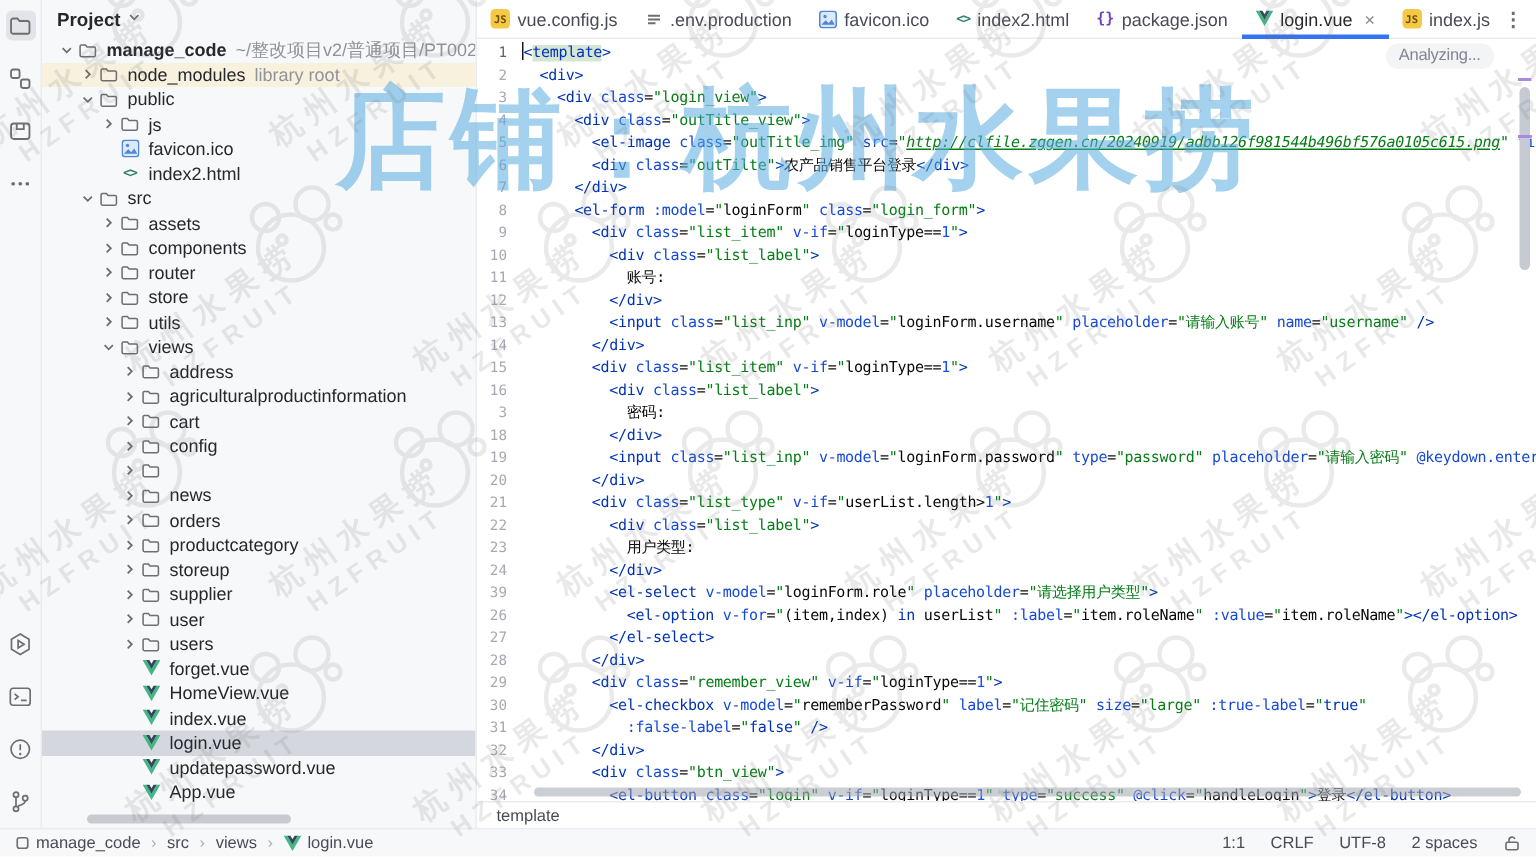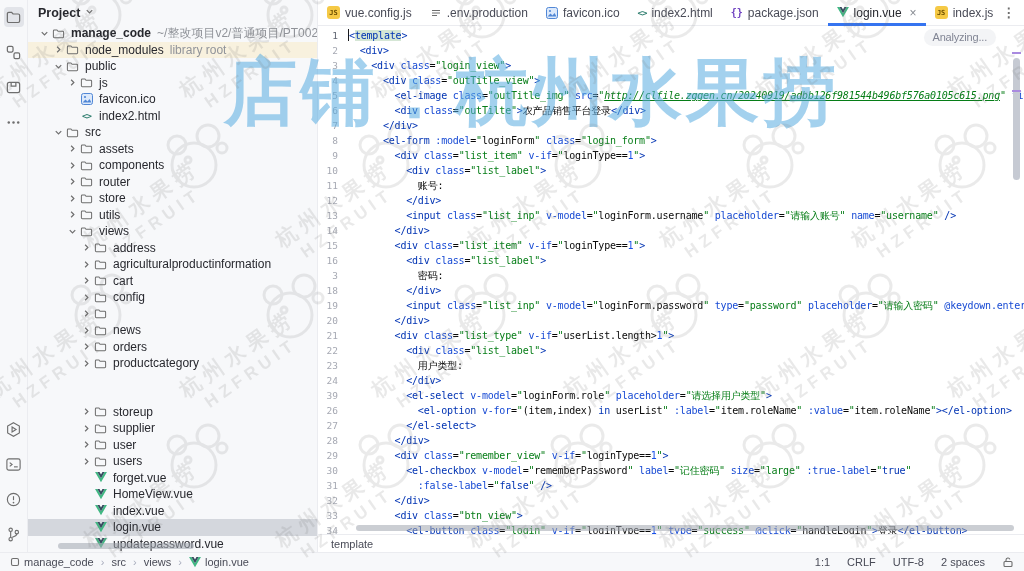--- a/index.html
+++ b/index.html
@@ -413,21 +413,21 @@
                 <path d="M4.5 3l3 3-3 3" stroke="#6e6e6e" fill="none" stroke-width="1.3"></path>
               </svg>
             </span>
             <span class="ticon">
               <svg width="13" height="13" viewBox="0 0 14 14" fill="none" stroke="#6e6e6e" stroke-width="1.1">
                 <path d="M1.5 4.2c0-.6.4-1 1-1h2.8l1.2 1.4h5c.6 0 1 .4 1 1v5c0 .6-.4 1-1 1h-9c-.6 0-1-.4-1-1z"></path>
               </svg>
             </span>
             <span class="tlabel">productcategory</span>
           </div>
-          <div class="trow" style="padding-left: 52px; margin-top: 32px;">
+          <div class="trow" style="padding-left: 52px;">
             <span class="chev">
               <svg width="11" height="11" viewBox="0 0 12 12">
                 <path d="M4.5 3l3 3-3 3" stroke="#6e6e6e" fill="none" stroke-width="1.3"></path>
               </svg>
             </span>
             <span class="ticon">
               <svg width="13" height="13" viewBox="0 0 14 14" fill="none" stroke="#6e6e6e" stroke-width="1.1">
                 <path d="M1.5 4.2c0-.6.4-1 1-1h2.8l1.2 1.4h5c.6 0 1 .4 1 1v5c0 .6-.4 1-1 1h-9c-.6 0-1-.4-1-1z"></path>
               </svg>
             </span>

